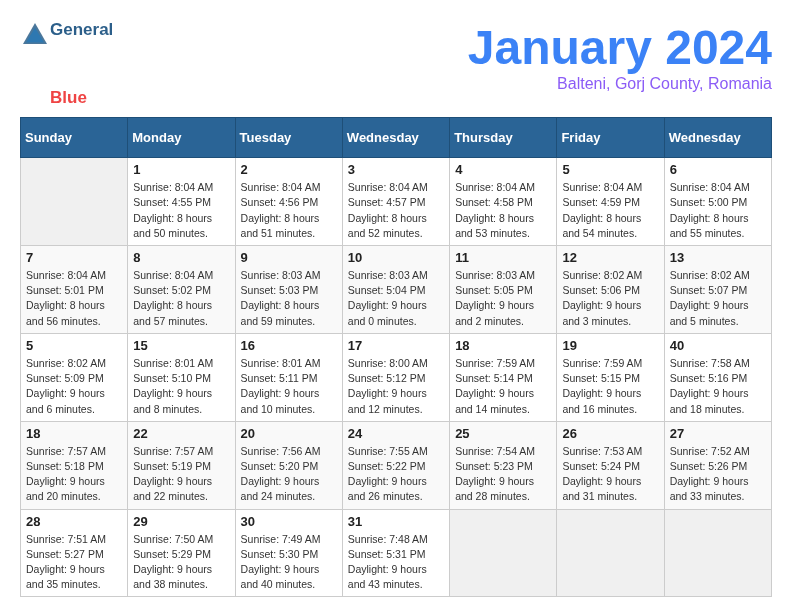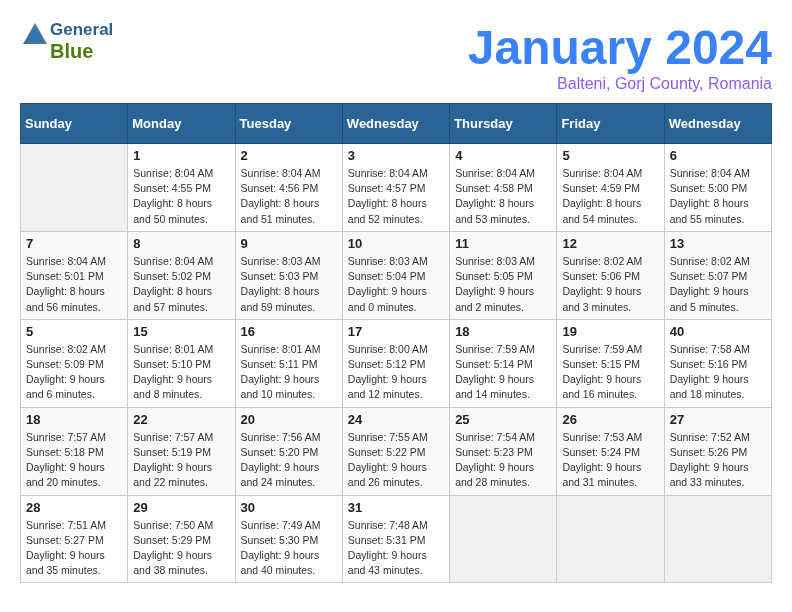--- a/index.html
+++ b/index.html
@@ -83,21 +83,21 @@
 <body>
 
 <div class="header-section">
   <div class="logo">
     <svg class="logo-icon" viewBox="0 0 40 40">
       <polygon points="20,4 36,32 4,32" fill="#2c5f8a" opacity="0.85"></polygon>
       <polygon points="20,10 32,30 8,30" fill="#1a7abf" opacity="0.6"></polygon>
     </svg>
     <div style="line-height:1.15">
       <div style="font-size:17px;font-weight:bold;color:#2c5f8a;">General</div>
-      <div style="font-size:20px;font-weight:bold;color:#4d7c0f;">Blue</div>
+      <div style="font-size:17px;font-weight:bold;color:#ef4444;margin-top:48px;">Blue</div>
     </div>
   </div>
   <div class="title-section">
     <div class="month-title">January 2024</div>
     <div class="subtitle">Balteni, Gorj County, Romania</div>
   </div>
 </div>
 
 <table class="calendar-table">
   <thead>

